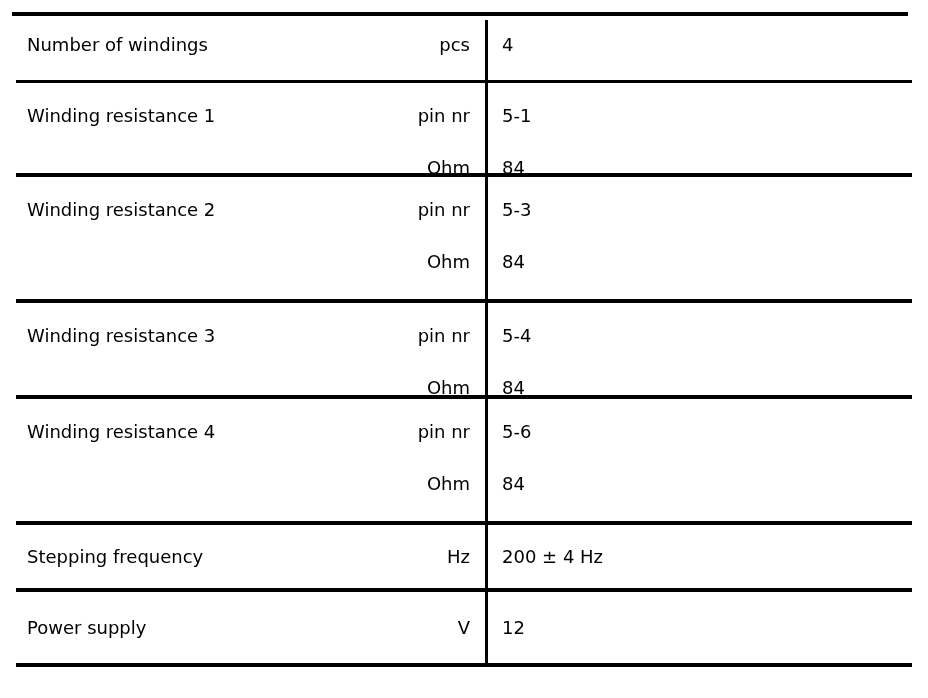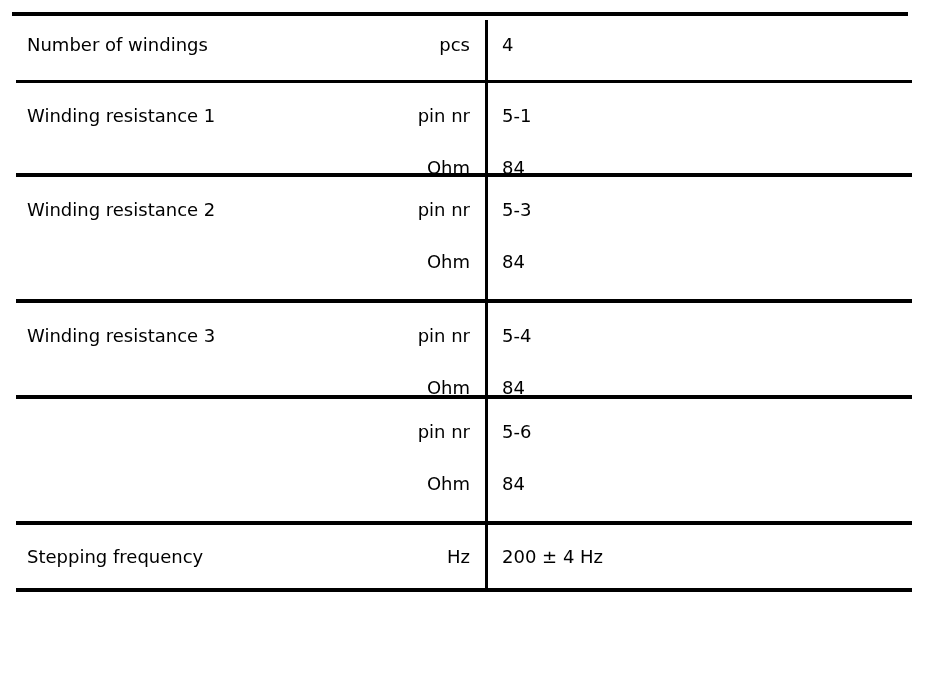--- a/index.html
+++ b/index.html
@@ -113,30 +113,38 @@
       <span class="value">5-4</span>
     </div>
     <div class="line second">
       <span class="unit">Ohm</span>
       <span class="value">84</span>
     </div>
   </section>
 
   <section class="row r5">
     <div class="line">
+      <span class="label">Winding resistance 4</span>
       <span class="unit">pin nr</span>
       <span class="value">5-6</span>
     </div>
     <div class="line second">
       <span class="unit">Ohm</span>
       <span class="value">84</span>
     </div>
   </section>
 
   <section class="row r6">
     <div class="line">
       <span class="label">Stepping frequency</span>
       <span class="unit">Hz</span>
       <span class="value">200 ± 4 Hz</span>
     </div>
   </section>
 
+  <section class="row r7">
+    <div class="line">
+      <span class="label">Power supply</span>
+      <span class="unit">V</span>
+      <span class="value">12</span>
+    </div>
+  </section>
 </div>
 
 </body></html>

